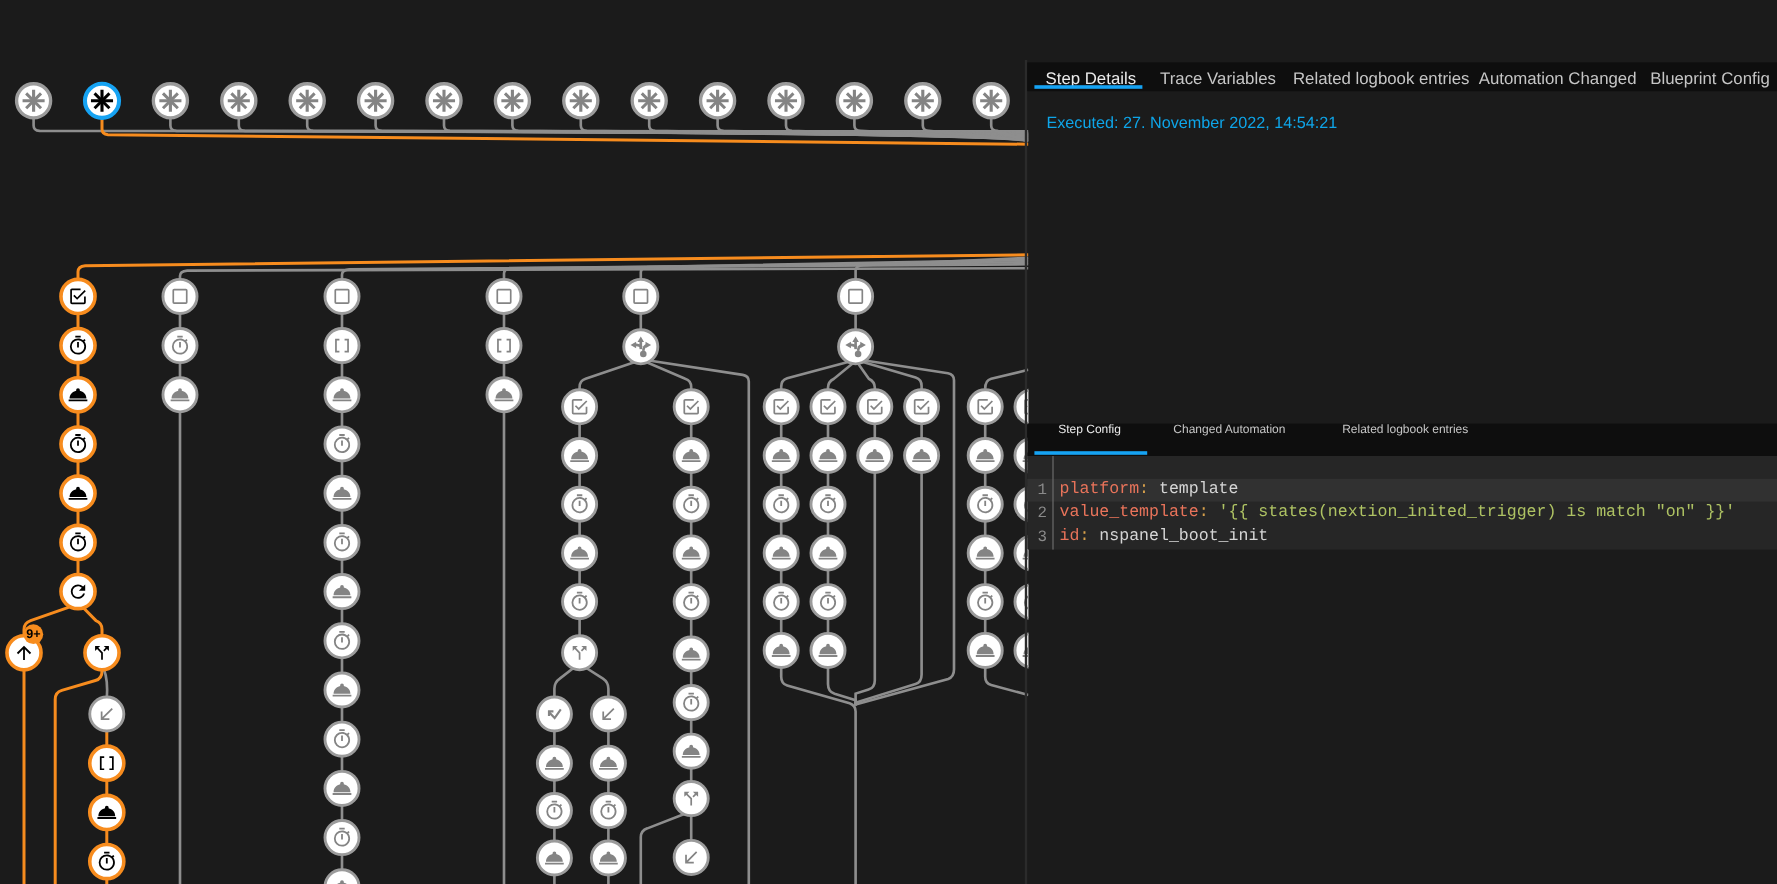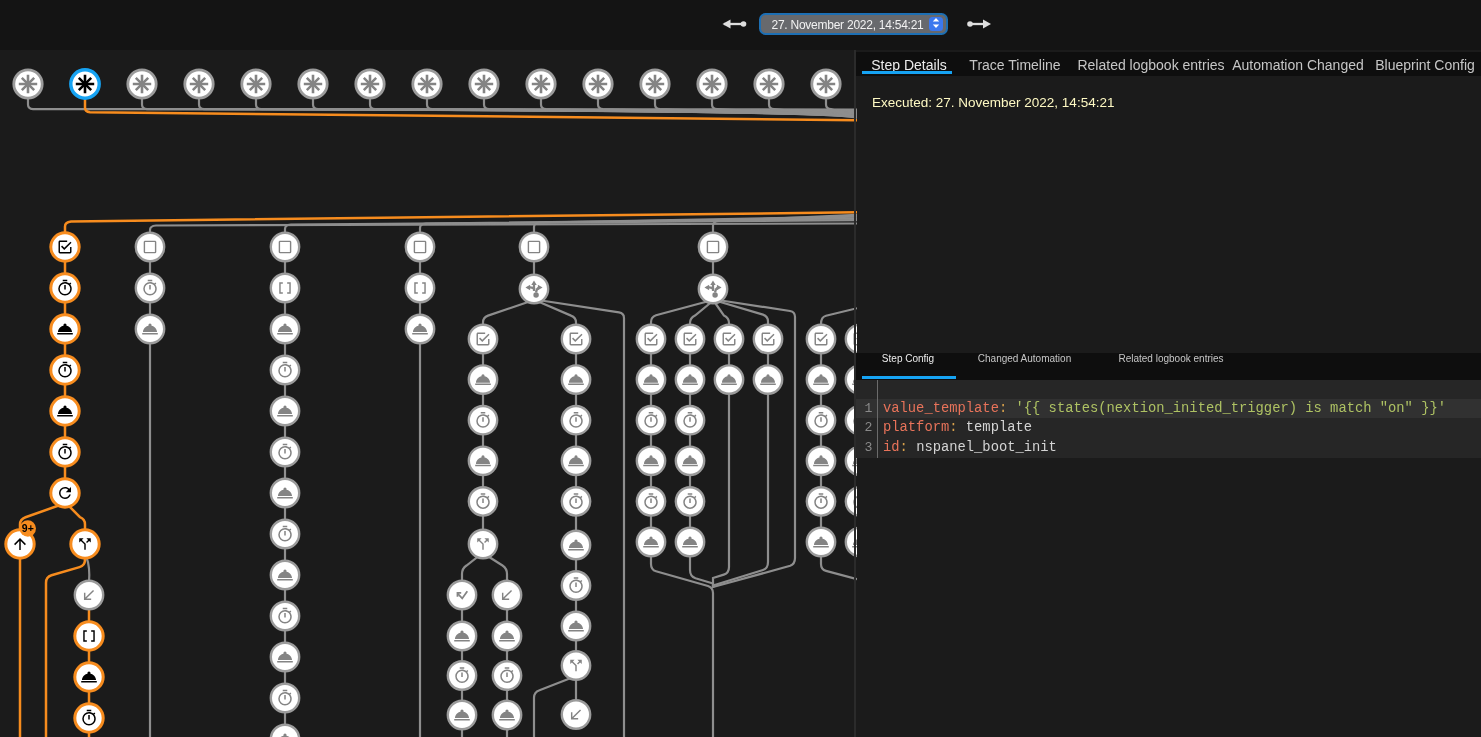--- a/index.html
+++ b/index.html
@@ -4,45 +4,32 @@
 html,body{margin:0;padding:0;background:#1b1b1b;width:1481px;height:737px;overflow:hidden;font-family:"Liberation Sans",sans-serif;}
 #root{position:relative;width:1481px;height:737px;background:#1b1b1b;}
 #toolbar{position:absolute;left:0;top:0;width:1481px;height:50px;background:#141414;}
 #divider{position:absolute;left:854px;top:50px;width:2px;height:687px;background:#2b2b2b;}
 .strip{position:absolute;left:856px;width:625px;background:#0e0e0e;}
 .tab{position:absolute;top:57px;transform:translateX(-50%);font-size:14px;color:#c6c6c6;white-space:nowrap;}
 .tab.on{color:#ececec;}
 .tab2{position:absolute;top:343px;transform:translateX(-50%);font-size:10px;color:#c6c6c6;white-space:nowrap;margin-top:10px;}
 .tab2.on{color:#ececec;}
 .underline{position:absolute;height:3px;background:#16a3f3;}
-.exec{position:absolute;left:872px;top:95px;font-size:13.5px;color:#fef9c3;}
+.exec{position:absolute;left:872px;top:95px;font-size:13.5px;color:#0ea5e9;}
 .editor{position:absolute;left:856px;top:380px;width:625px;height:78px;background:#262626;}
 .activeline{position:absolute;left:0;top:19px;width:100%;height:19.3px;background:#313131;}
 .gutter{position:absolute;left:0;top:19px;width:16.5px;text-align:right;font-family:"Liberation Mono",monospace;font-size:13.2px;line-height:19.3px;color:#8a8a8a;}
 .gutsep{position:absolute;left:20.5px;top:0;width:1.3px;height:78px;background:#6b6b6b;}
 .code{position:absolute;left:27px;top:19px;font-family:"Liberation Mono",monospace;font-size:13.8px;line-height:19.3px;white-space:pre;}
 .k{color:#e8735a;} .c{color:#d7a04b;} .v{color:#d4d4d4;} .s{color:#aec263;}
 .sel{position:absolute;left:759px;top:13px;width:174px;height:15.5px;background:#67696d;border:2.5px solid #1d6fb4;border-radius:6.5px;color:#f2f2f2;font-size:12px;letter-spacing:-0.25px;padding:2.5px 0 0 10.5px;white-space:nowrap;}
 .stepper{position:absolute;right:3px;top:2px;width:13.5px;height:14px;background:#3b78ee;border-radius:3.5px;text-align:center;line-height:11px;}
 </style></head>
 <body>
 <div id="root">
-<div id="toolbar">
-<svg width="300" height="50" style="position:absolute;left:710px;top:0">
- <path d="M14,24 L33.5,24" stroke="#dedede" stroke-width="2.3"></path>
- <path d="M12.5,24 L20.5,19.4 L20.5,28.6 Z" fill="#dedede"></path>
- <circle cx="33.5" cy="24" r="2.8" fill="#dedede"></circle>
- <circle cx="260" cy="24" r="2.8" fill="#dedede"></circle>
- <path d="M260,24 L277.5,24" stroke="#dedede" stroke-width="2.3"></path>
- <path d="M281,24 L273,19.4 L273,28.6 Z" fill="#dedede"></path>
-</svg>
-<div class="sel">27. November 2022, 14:54:21<div class="stepper"><svg width="10" height="12" viewBox="0 0 10 12">
-            <path d="M5,1 L8.2,4.4 L1.8,4.4 Z M5,11 L8.2,7.6 L1.8,7.6 Z" fill="#fff"></path>
-          </svg></div></div>
-</div>
 <svg width="857" height="687" viewBox="0 50 857 687" style="position:absolute;left:0;top:50px">
 <defs>
 <g id="i-ast">
  <path d="M0,-9.2 L0,9.2 M-9.2,0 L9.2,0" stroke-width="2.6"></path>
  <path d="M-6.2,-6.2 L6.2,6.2 M6.2,-6.2 L-6.2,6.2" stroke-width="2.5"></path>
 </g>
 <g id="i-cbm">
           <path transform="scale(0.72) translate(-12,-12)" d="M19,19H5V5H15V3H5C3.89,3 3,3.89 3,5V19A2,2 0 0,0 5,21H19A2,2 0 0,0 21,19V12H19M7.91,10.08L6.5,11.5L11,16L21,6L19.59,4.58L11,13.17L7.91,10.08Z" stroke="none"></path>
         </g>
 <g id="i-cbb">
@@ -349,34 +336,34 @@
       <use href="#i-ast" x="0" y="0" transform="translate(712,84)" fill="#848484" stroke="#848484"></use>
       <circle cx="769" cy="84" r="14.2" fill="#fff" stroke="#9b9b9b" stroke-width="2.8"></circle>
       <use href="#i-ast" x="0" y="0" transform="translate(769,84)" fill="#848484" stroke="#848484"></use>
       <circle cx="826" cy="84" r="14.2" fill="#fff" stroke="#9b9b9b" stroke-width="2.8"></circle>
       <use href="#i-ast" x="0" y="0" transform="translate(826,84)" fill="#848484" stroke="#848484"></use>
     </svg>
 <div id="divider"></div>
 
 <div class="strip" style="top:52px;height:23.5px"></div>
 <div class="tab on" style="left:909px">Step Details</div>
-    <div class="tab" style="left:1015px">Trace Timeline</div>
+    <div class="tab" style="left:1015px">Trace Variables</div>
     <div class="tab" style="left:1151px">Related logbook entries</div>
     <div class="tab" style="left:1298px">Automation Changed</div>
     <div class="tab" style="left:1425px">Blueprint Config</div>
 <div class="underline" style="left:861.5px;top:71px;width:90px"></div>
 <div class="exec">Executed: 27. November 2022, 14:54:21</div>
 <div class="strip" style="top:352.5px;height:27px"></div>
 <div class="tab2 on" style="left:908px">Step Config</div>
 <div class="tab2" style="left:1024.5px">Changed Automation</div>
 <div class="tab2" style="left:1171px">Related logbook entries</div>
 <div class="underline" style="left:861.5px;top:376px;width:94px"></div>
 <div class="editor">
   <div class="activeline"></div>
   <div class="gutter">
         <div>1</div>
         <div>2</div>
         <div>3</div>
       </div>
   <div class="gutsep"></div>
-  <div class="code"><div><span class="k">value_template</span><span class="c">:</span> <span class="s">'{{ states(nextion_inited_trigger) is match "on" }}'</span></div><div><span class="k">platform</span><span class="c">:</span> <span class="v">template</span></div><div><span class="k">id</span><span class="c">:</span> <span class="v">nspanel_boot_init</span></div></div>
+  <div class="code"><div><span class="k">platform</span><span class="c">:</span> <span class="v">template</span></div><div><span class="k">value_template</span><span class="c">:</span> <span class="s">'{{ states(nextion_inited_trigger) is match "on" }}'</span></div><div><span class="k">id</span><span class="c">:</span> <span class="v">nspanel_boot_init</span></div></div>
 </div>
 
 </div>
 </body></html>

